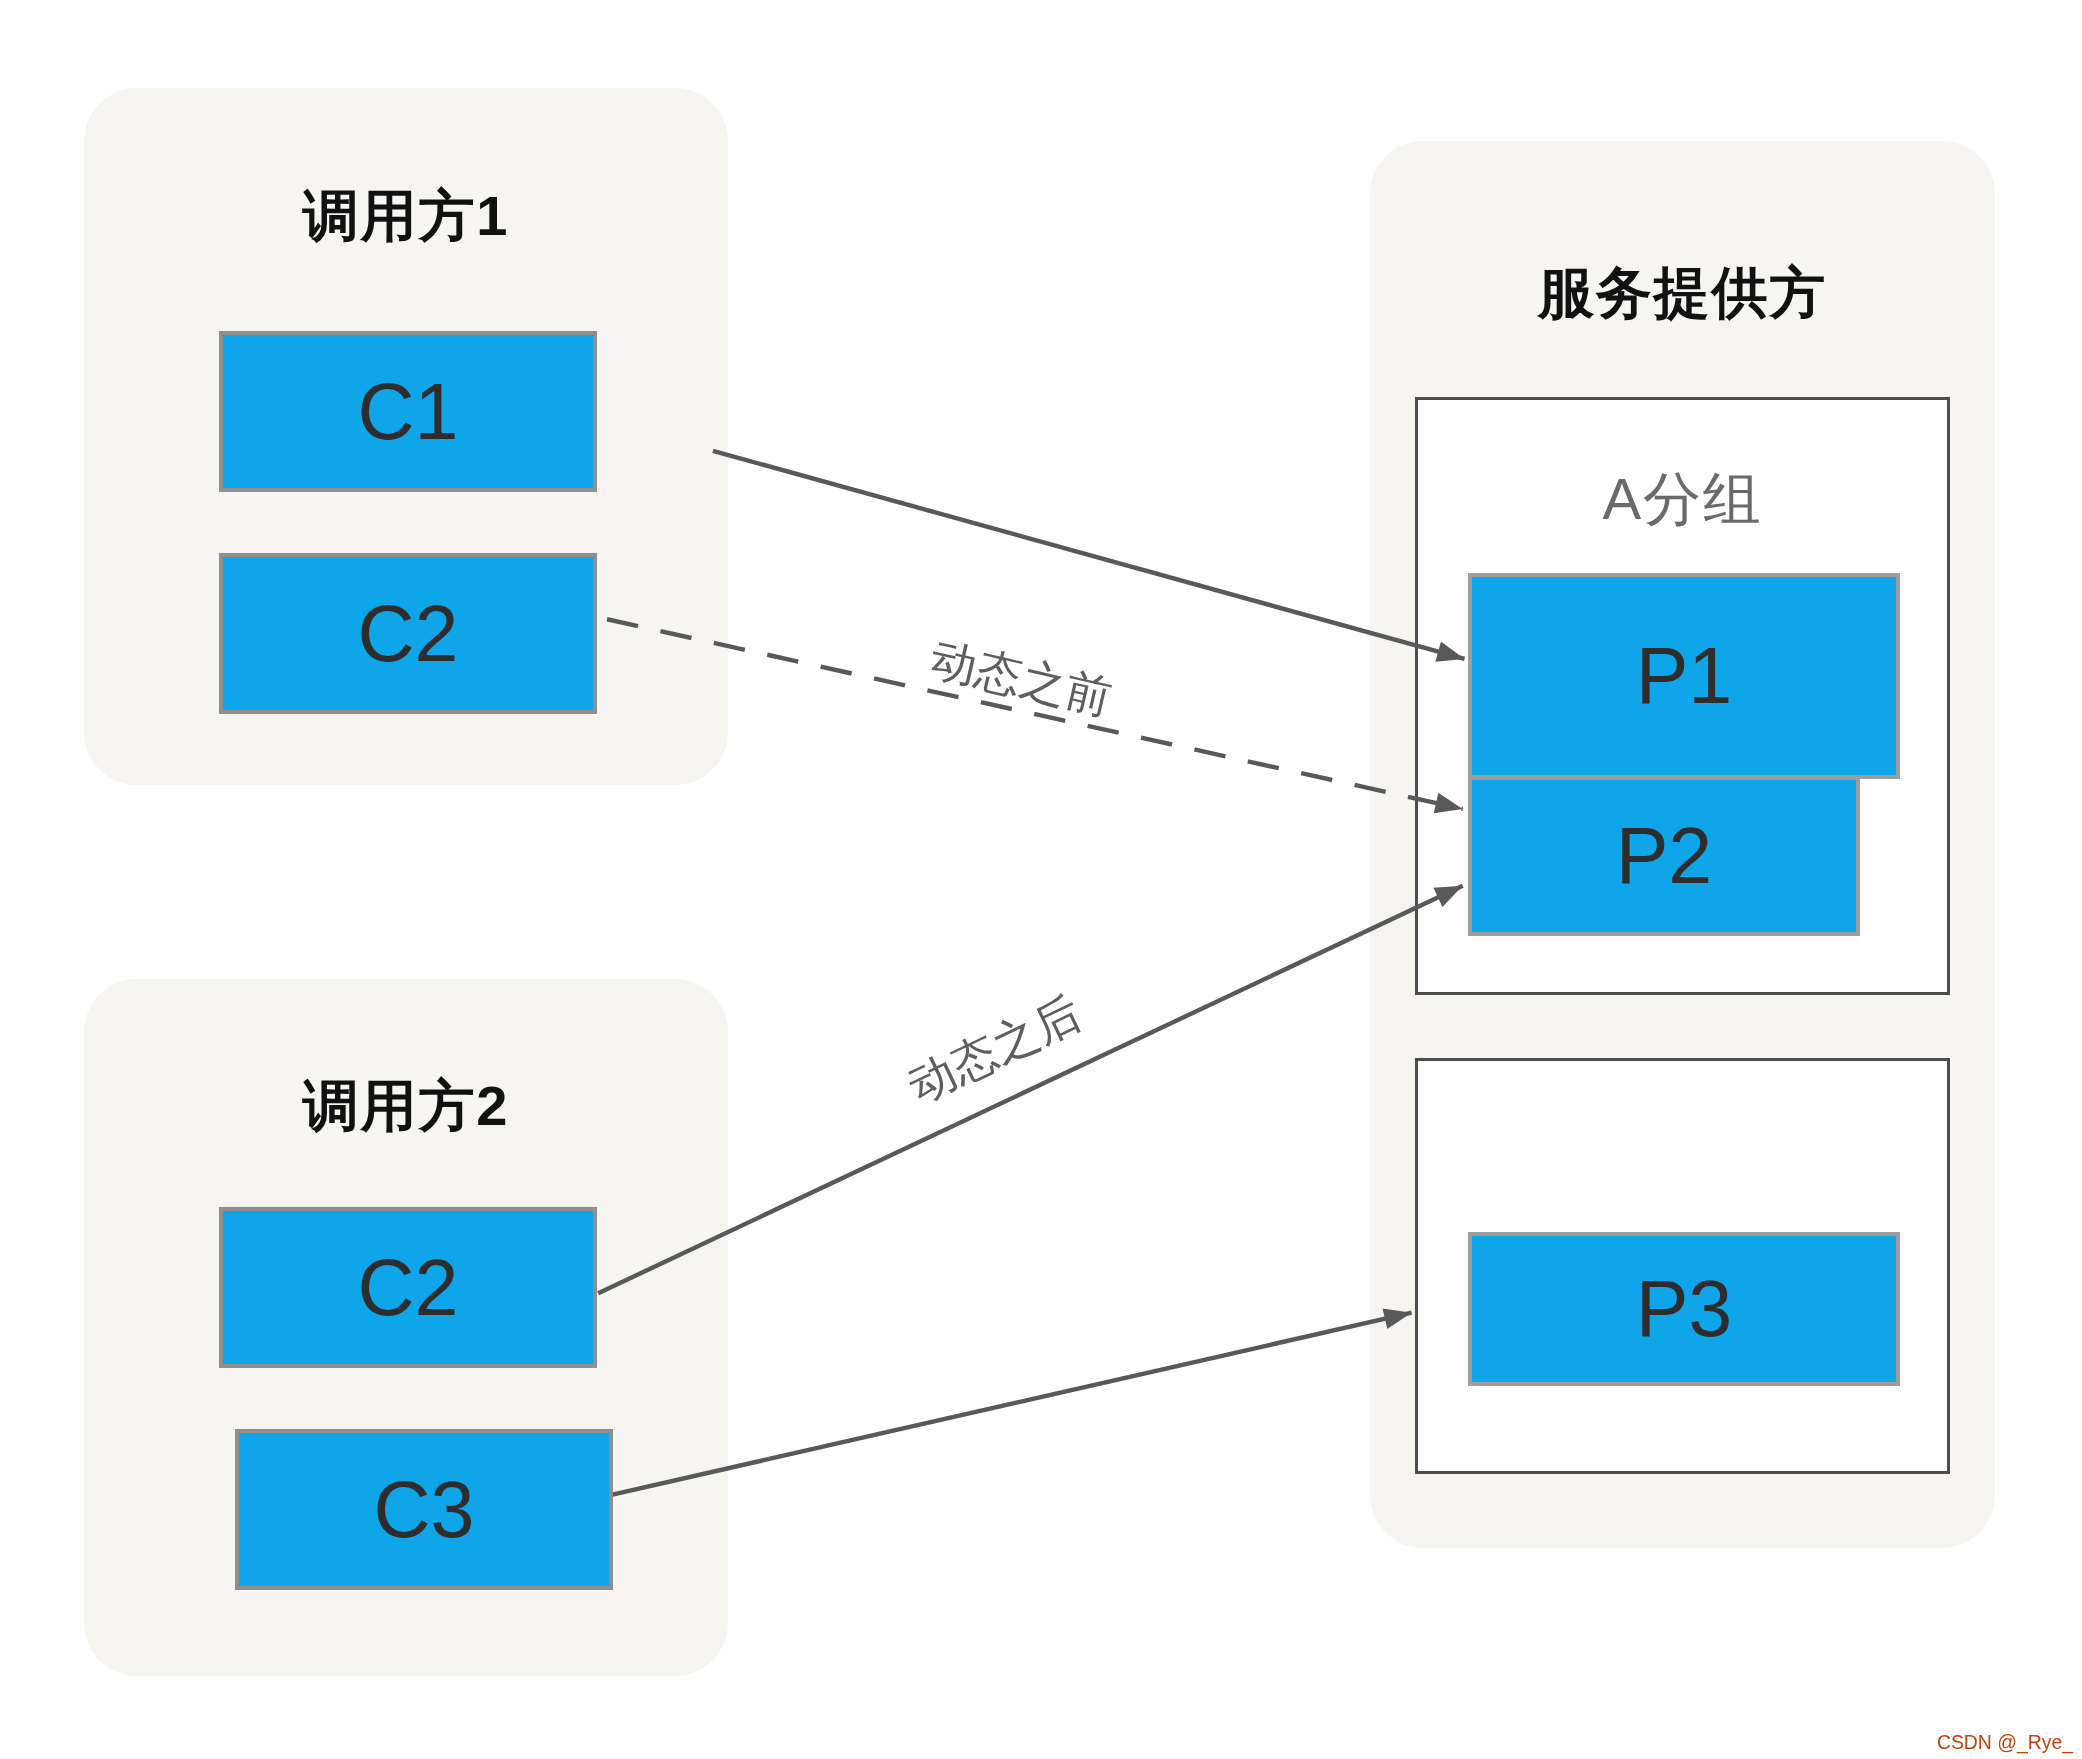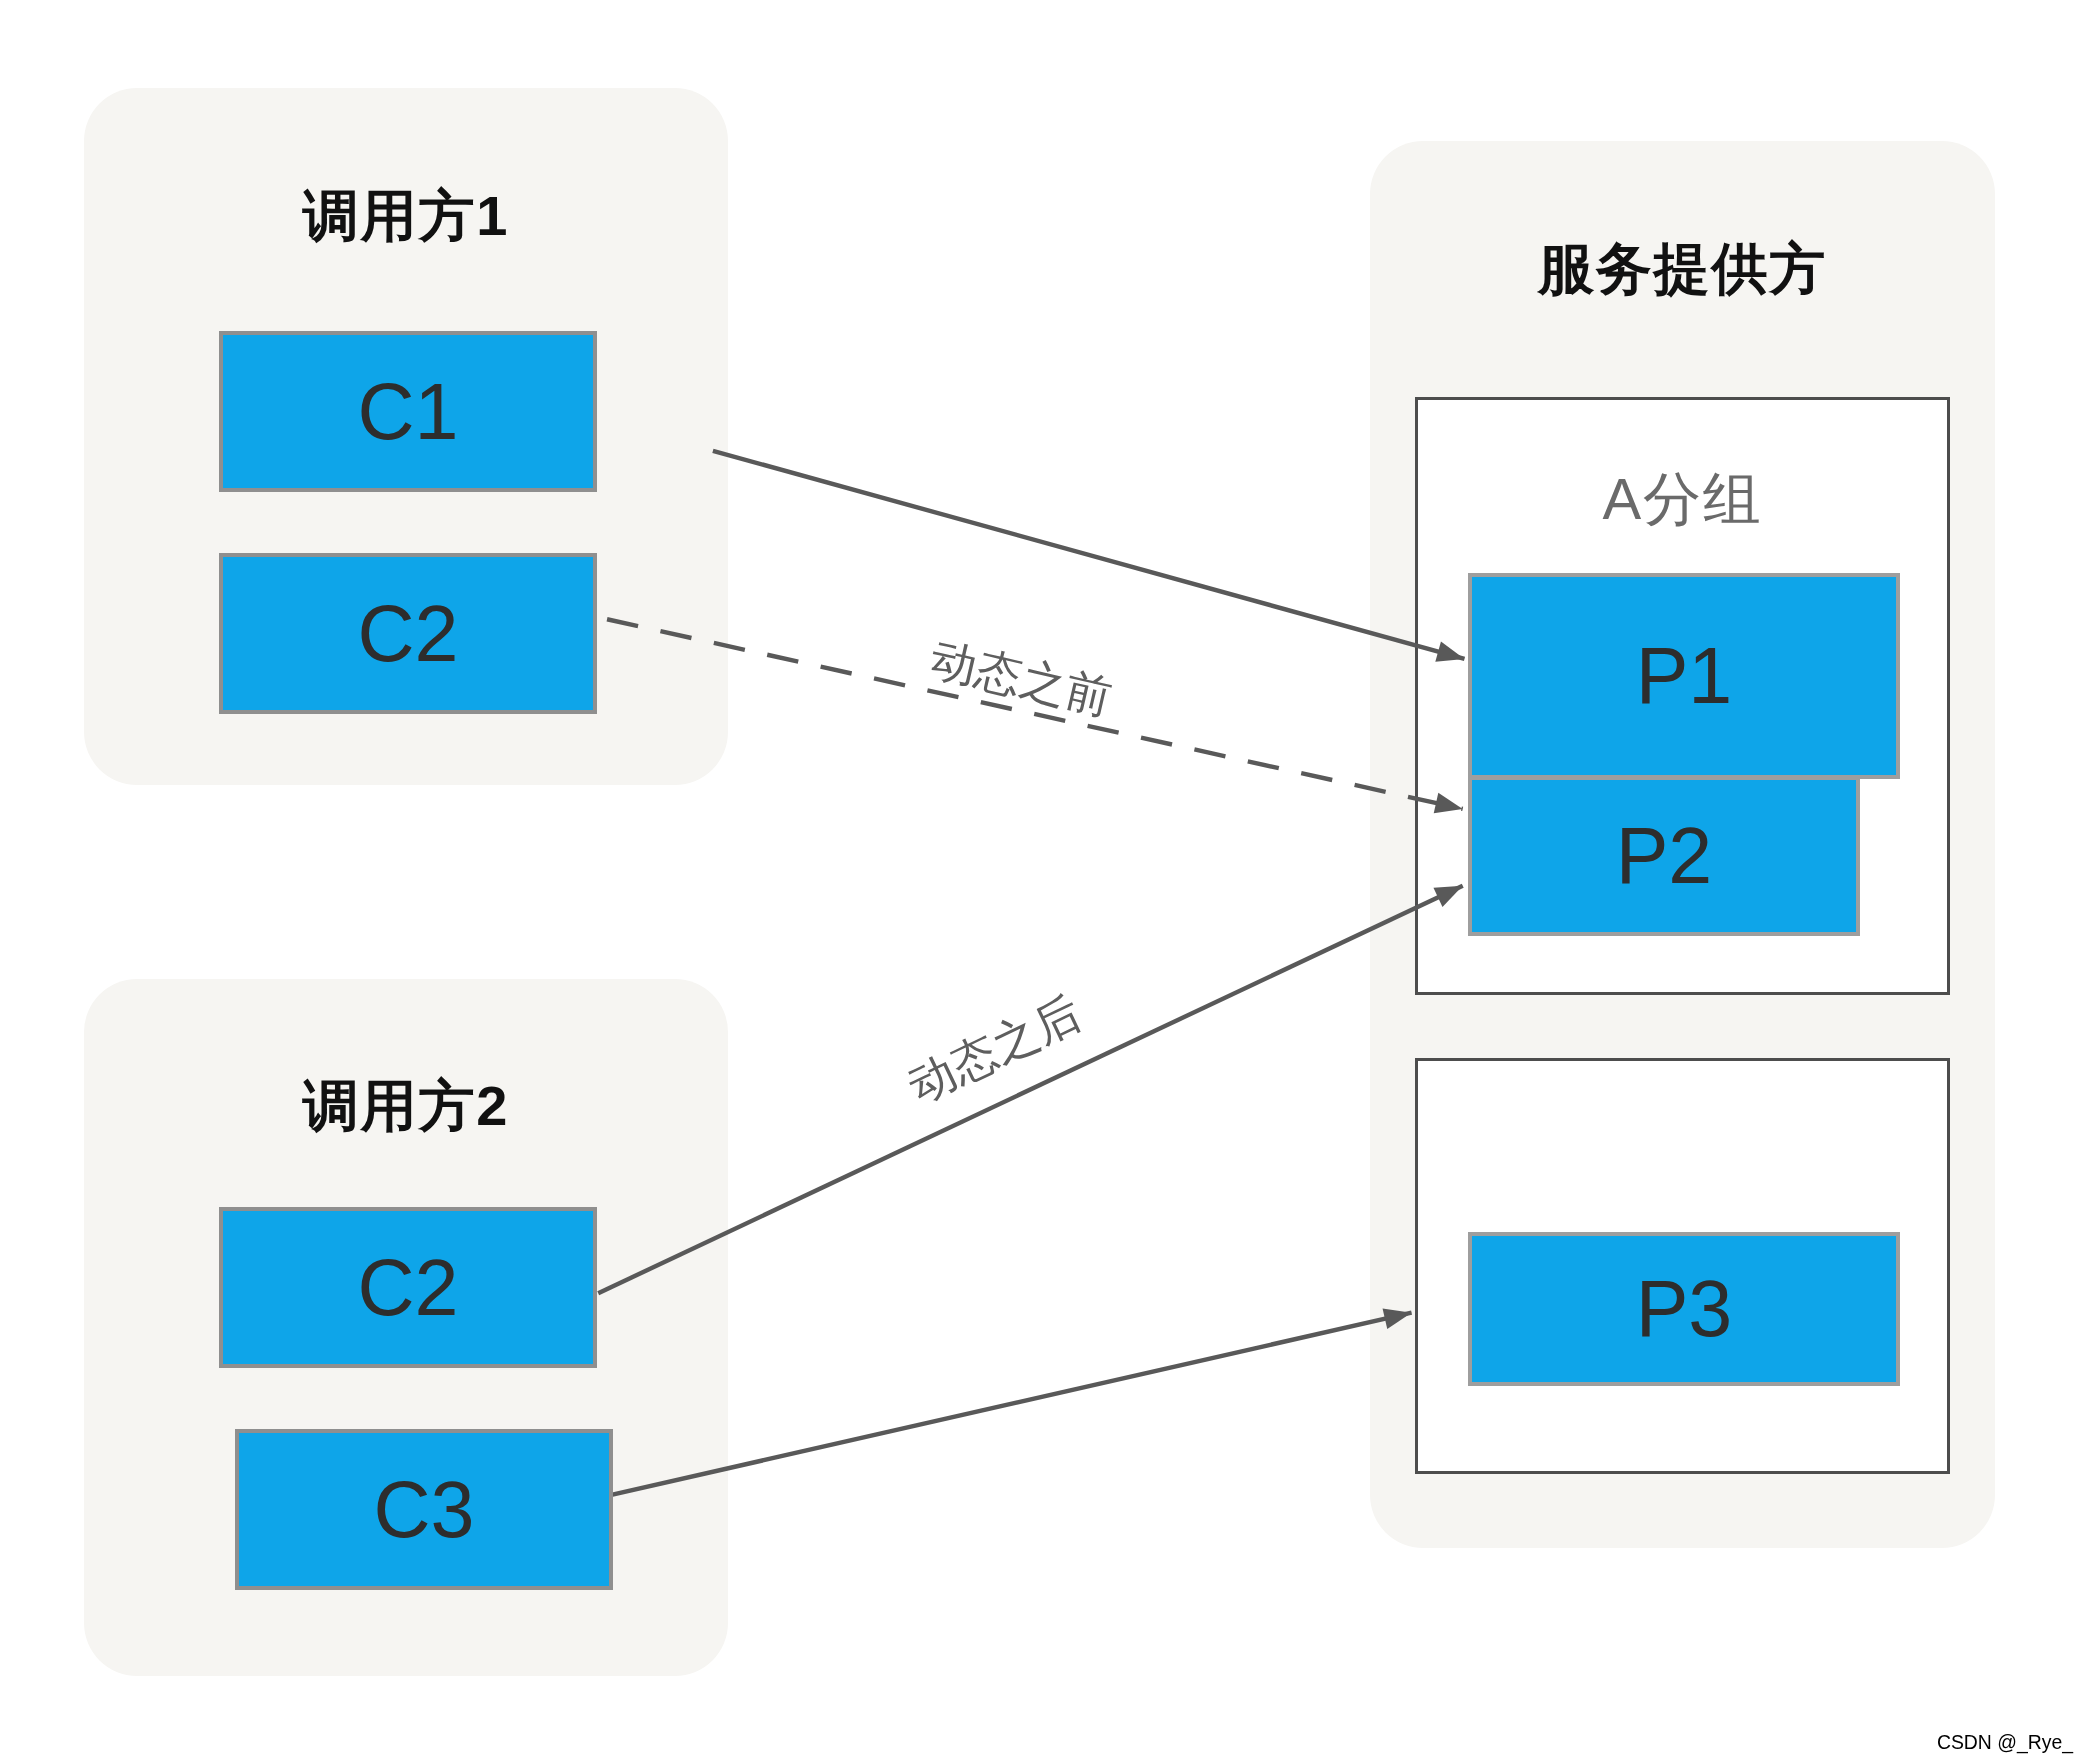--- a/index.html
+++ b/index.html
@@ -83,21 +83,21 @@
   .node, .edge-label { z-index: 6; }
   .group, .group-title { z-index: 2; }
   .container, .container-title { z-index: 1; }
   .watermark {
     position: absolute;
     left: 1888px;
     top: 1731px;
     width: 185px;
     text-align: right;
     font-size: 19.4px;
-    color: #000000;
+    color: #c2410c;
     z-index: 7;
   }
 </style>
 </head>
 <body>
 
 <div class="canvas">
 
   <div class="container" style="left:84px; top:88px; width:644px; height:697px;"></div>
   <div class="container-title" style="left:84px; top:179px; width:644px;">调用方1</div>
@@ -111,21 +111,21 @@
   <div class="container" style="left:84px; top:979px; width:644px; height:697px;"></div>
   <div class="container-title" style="left:84px; top:1069px; width:644px;">调用方2</div>
   <div class="node" style="left:219px; top:1207px; width:378px; height:161px;">
     <span>C2</span>
   </div>
   <div class="node" style="left:219px; top:1429px; width:378px; height:161px;margin-left:16px;">
     <span>C3</span>
   </div>
 
   <div class="container" style="left:1370px; top:141px; width:625px; height:1407px;"></div>
-  <div class="container-title" style="left:1370px; top:232px; width:625px;">服务提供方</div>
+  <div class="container-title" style="left:1370px; top:256px; width:625px;">服务提供方</div>
 
   <div class="group" style="left:1415px; top:397px; width:535px; height:598px;"></div>
   <div class="group-title" style="left:1415px; top:461px; width:535px;">A分组</div>
   <div class="node provider-node" style="left:1468px; top:573px; width:432px; height:206px;">
     <span>P1</span>
   </div>
   <div class="node provider-node" style="left:1468px; top:776px; width:392px; height:160px;">
     <span>P2</span>
   </div>
 

